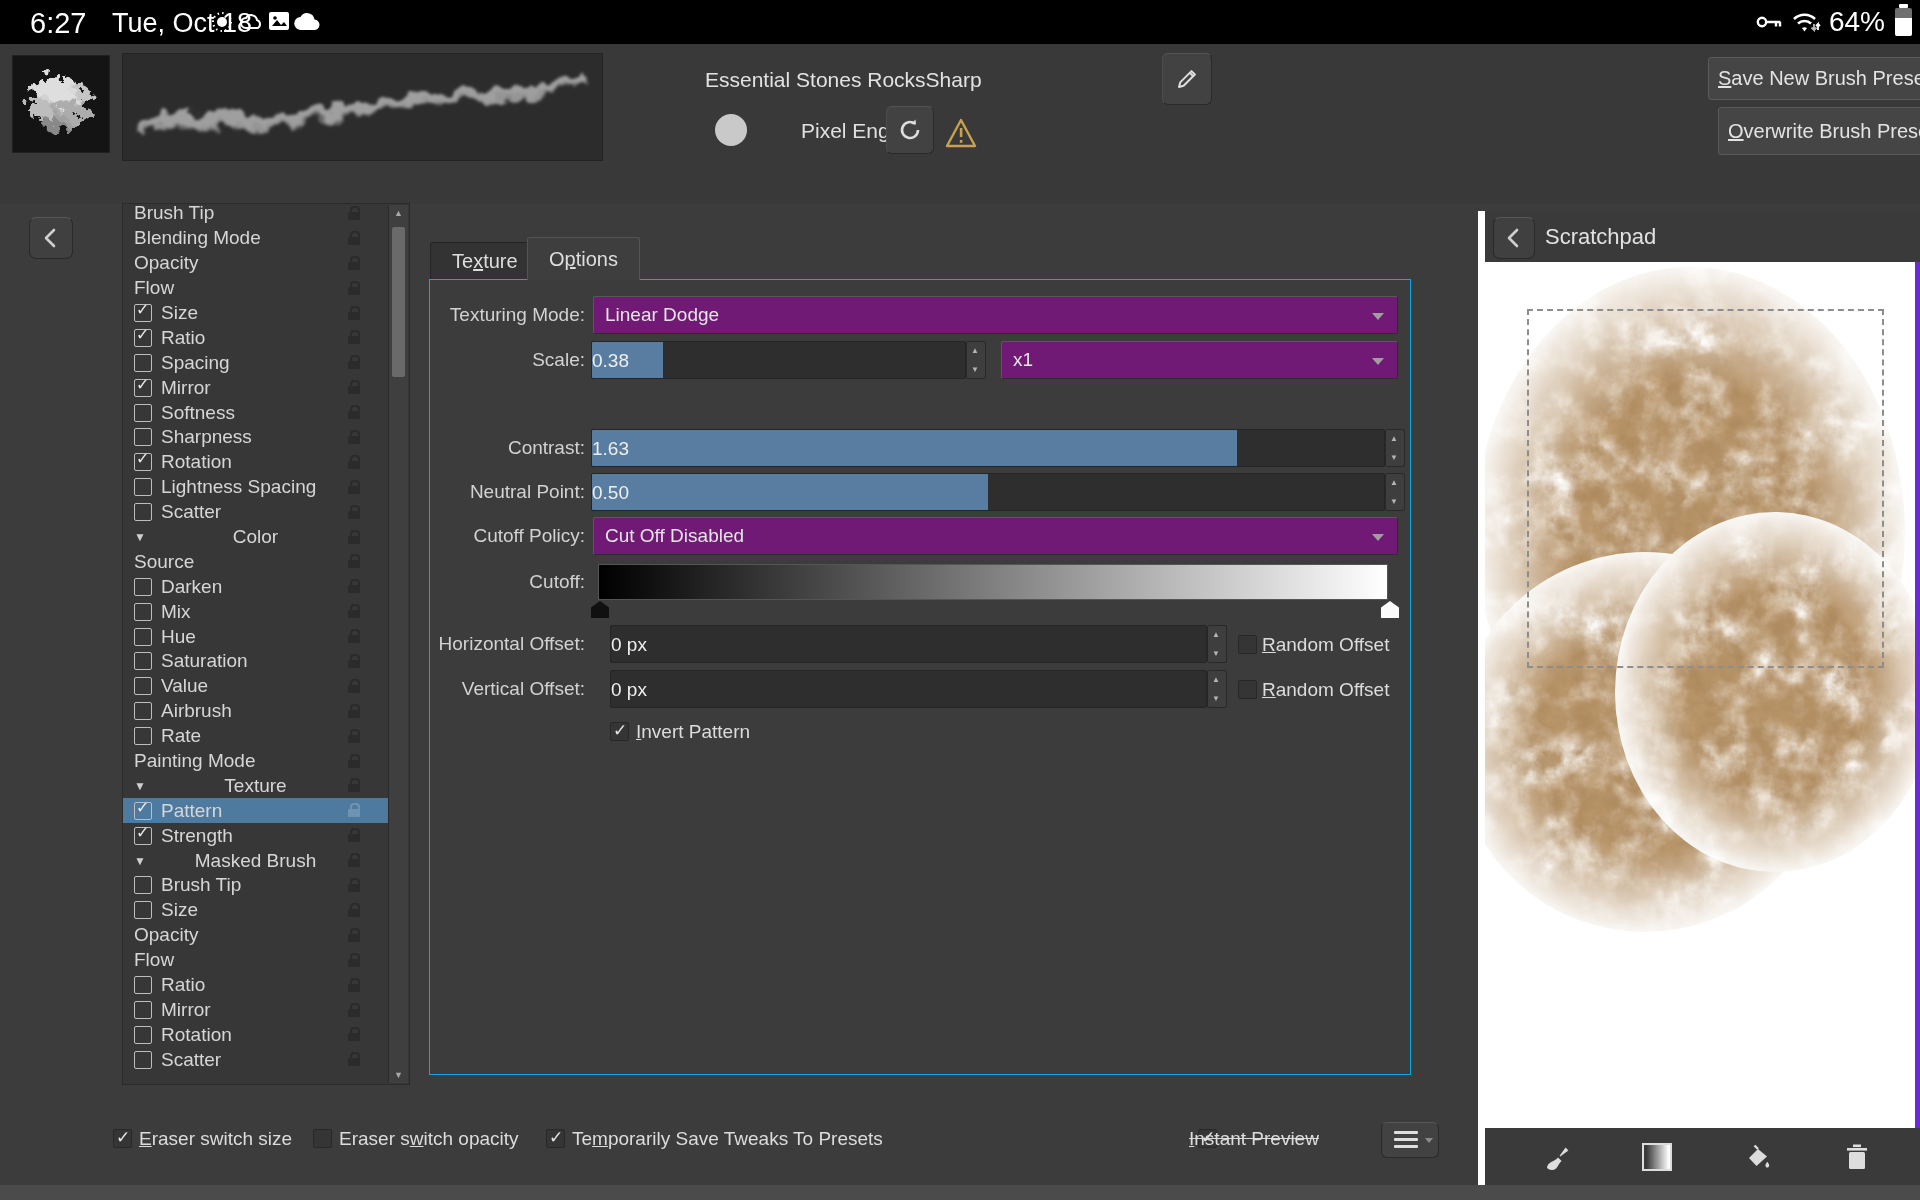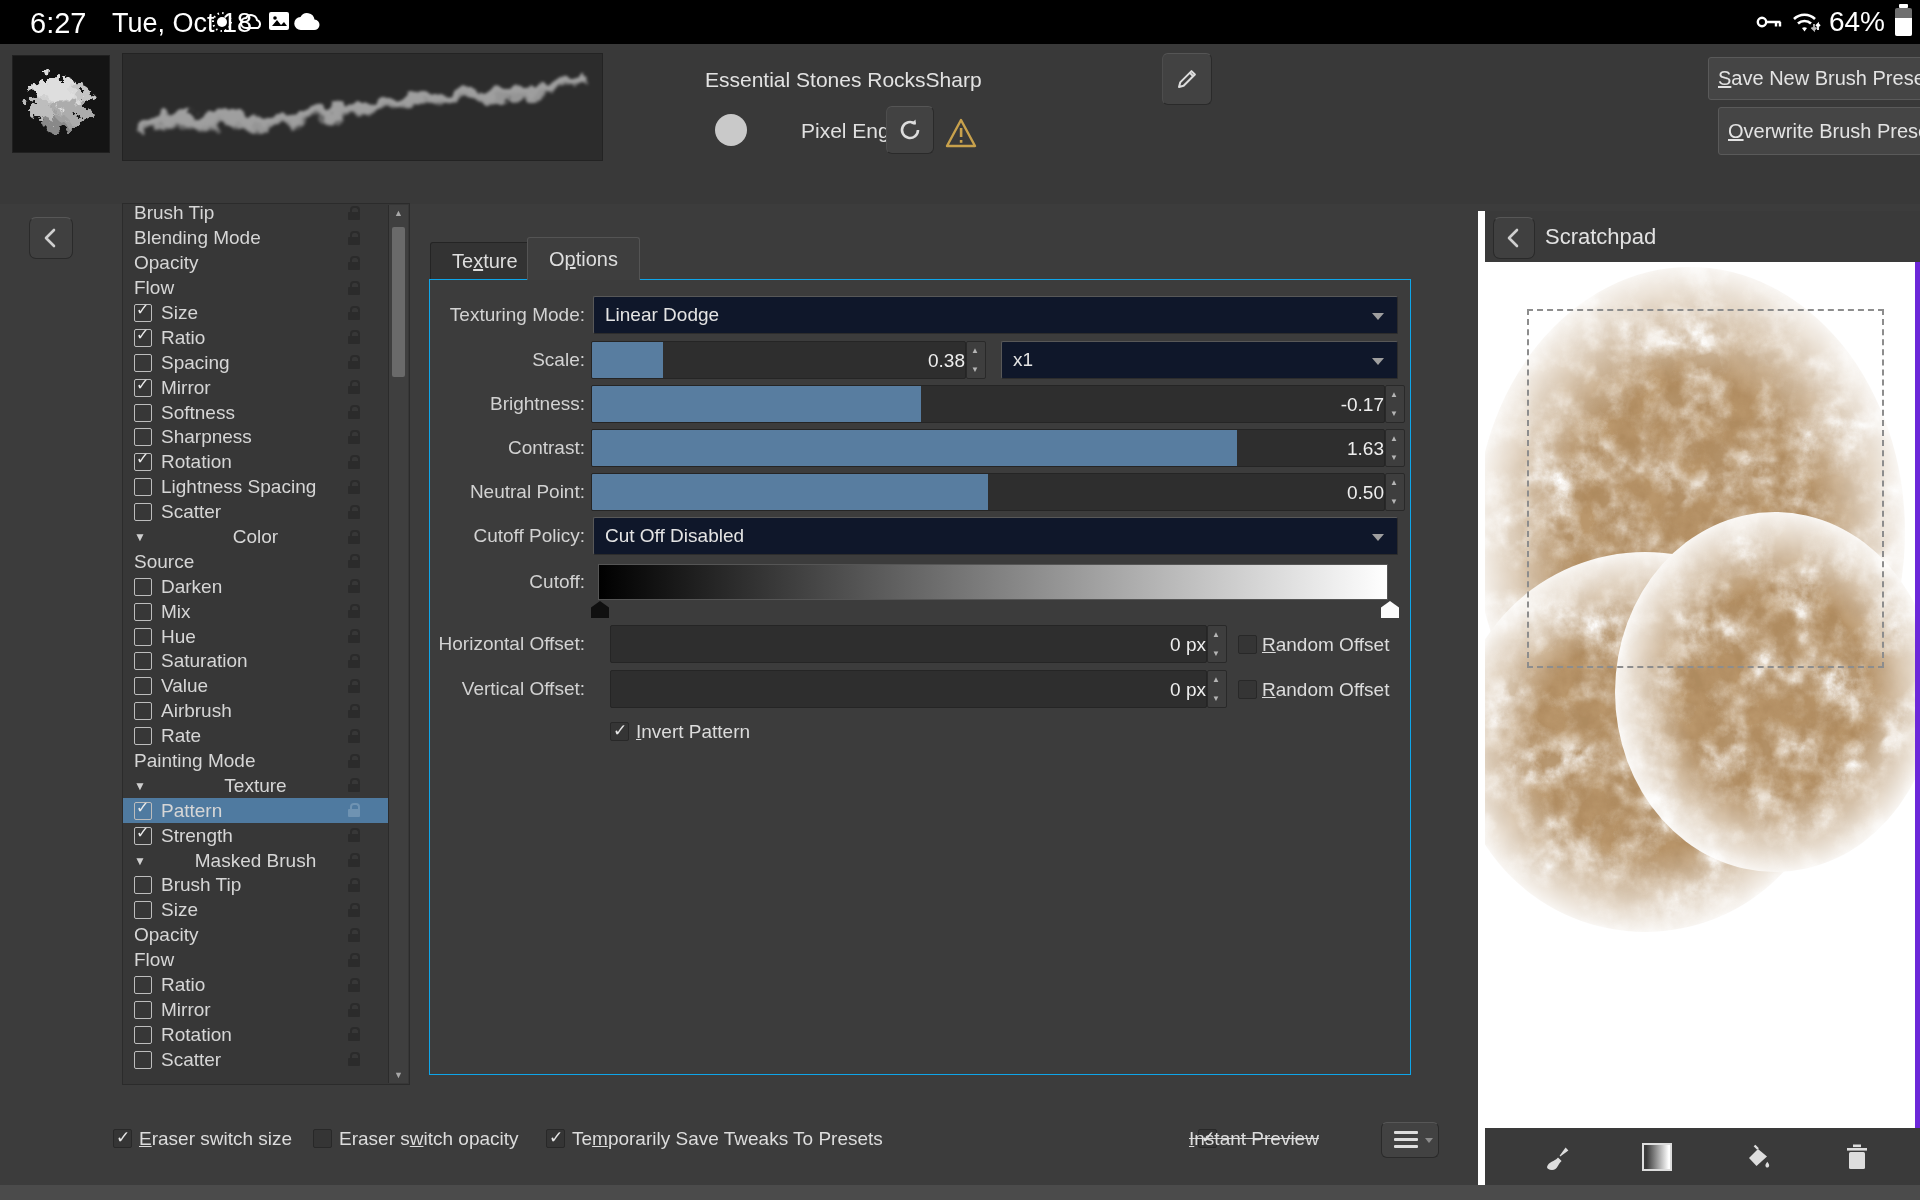--- a/index.html
+++ b/index.html
@@ -49,25 +49,25 @@
   .selected .lock::after{background:#6f93b2;}
   #listscroll{position:absolute;right:1px;top:1px;width:19px;height:878px;background:#3f3f3f;border-left:1px solid #2b2b2b;}
   .sarr{position:absolute;left:0;width:19px;height:16px;font-size:9px;color:#a8a8a8;text-align:center;line-height:16px;}
   #listscroll .thumb{position:absolute;left:3px;top:22px;width:13px;height:150px;background:#6a6a6a;border-radius:2px;}
   
   .tab{position:absolute;font-size:20px;color:#dedede;background:#333;border:1px solid #242424;border-bottom:none;border-radius:3px 3px 0 0;padding:0 21px;line-height:36px;}
   .tab.active{background:#3e3e3e;border-color:#545454;line-height:42px;z-index:3;}
   #panel{position:absolute;left:429px;top:279px;width:982px;height:796px;border:1px solid #0ea5e9;box-sizing:border-box;z-index:2;}
   .prow{position:absolute;left:0;width:100%;height:38px;}
   .plabel{position:absolute;left:0;top:0;width:155px;text-align:right;font-size:19px;color:#d2d2d2;line-height:38px;white-space:nowrap;}
-  .dd{position:absolute;top:0;height:38px;background:#0f172a;border:1px solid #585858;border-bottom-color:#2c2c2c;border-right-color:#2c2c2c;border-radius:2px;box-sizing:border-box;font-size:19px;color:#e4e4e4;line-height:36px;padding-left:11px;}
+  .dd{position:absolute;top:0;height:38px;background:#701a75;border:1px solid #585858;border-bottom-color:#2c2c2c;border-right-color:#2c2c2c;border-radius:2px;box-sizing:border-box;font-size:19px;color:#e4e4e4;line-height:36px;padding-left:11px;}
   .dd::after{content:"";position:absolute;right:13px;top:16px;border:6px solid transparent;border-top:7px solid #9f9f9f;}
   .sl{position:absolute;top:0;height:38px;background:#2e2e2e;border:1px solid #252525;border-radius:2px;box-sizing:border-box;overflow:hidden;}
   .sl .fill{position:absolute;left:0;top:0;bottom:0;background:#587da0;}
-  .sl .val{position:absolute;left:0;top:0;width:100%;text-align:right;font-size:19px;color:#eee;line-height:38px;}
+  .sl .val{position:absolute;left:0;top:0;width:100%;text-align:left;font-size:19px;color:#eee;line-height:38px;}
   .spin{position:absolute;top:0;width:20px;height:38px;background:#3e3e3e;border:1px solid #292929;border-radius:2px;box-sizing:border-box;}
   .spin::before{content:"▲";position:absolute;top:4px;left:4px;font-size:8px;color:#b5b5b5;}
   .spin::after{content:"▼";position:absolute;bottom:4px;left:4px;font-size:8px;color:#b5b5b5;}
   .gradbar{position:absolute;top:0;height:36px;background:linear-gradient(to right,#000,#fff);border:1px solid #555;box-sizing:border-box;}
   .cuthandle{position:absolute;width:18px;height:17px;clip-path:polygon(50% 0,100% 38%,100% 100%,0 100%,0 38%);}
   .ck{position:absolute;width:19px;height:19px;background:#353535;border:1px solid #282828;border-radius:2px;box-sizing:border-box;}
   .ck.on::after{content:"✓";position:absolute;left:2px;top:-3px;font-size:17px;color:#e5e5e5;}
   .ilabel{position:absolute;font-size:19px;color:#dcdcdc;white-space:nowrap;}
   .strike{text-decoration:line-through;}
   
@@ -442,28 +442,20 @@
       <div class="sl" style="left:161px;width:375px;">
         <div class="fill" style="width: 19%;"></div>
         <div class="val">0.38</div>
       </div>
       <div class="spin" style="left:536px;"></div>
       <div class="dd" style="left:571px;width:397px;">
         <span>x1</span>
       </div>
     </div>
 
-    <div class="prow" style="top:105px;">
-      <span class="plabel">Brightness:</span>
-      <div class="sl" style="left:161px;width:794px;">
-        <div class="fill" style="width: 41.5%;"></div>
-        <div class="val">-0.17</div>
-      </div>
-      <div class="spin" style="left:955px;"></div>
-    </div>
 
     <div class="prow" style="top:149px;">
       <span class="plabel">Contrast:</span>
       <div class="sl" style="left:161px;width:794px;">
         <div class="fill" style="width: 81.5%;"></div>
         <div class="val">1.63</div>
       </div>
       <div class="spin" style="left:955px;"></div>
     </div>
 

